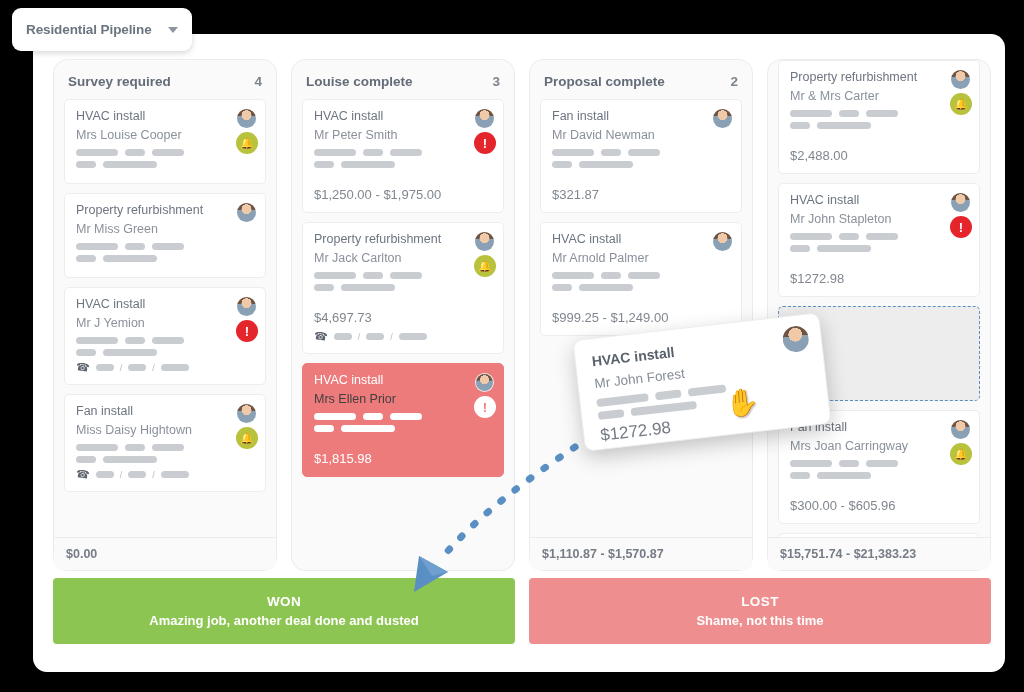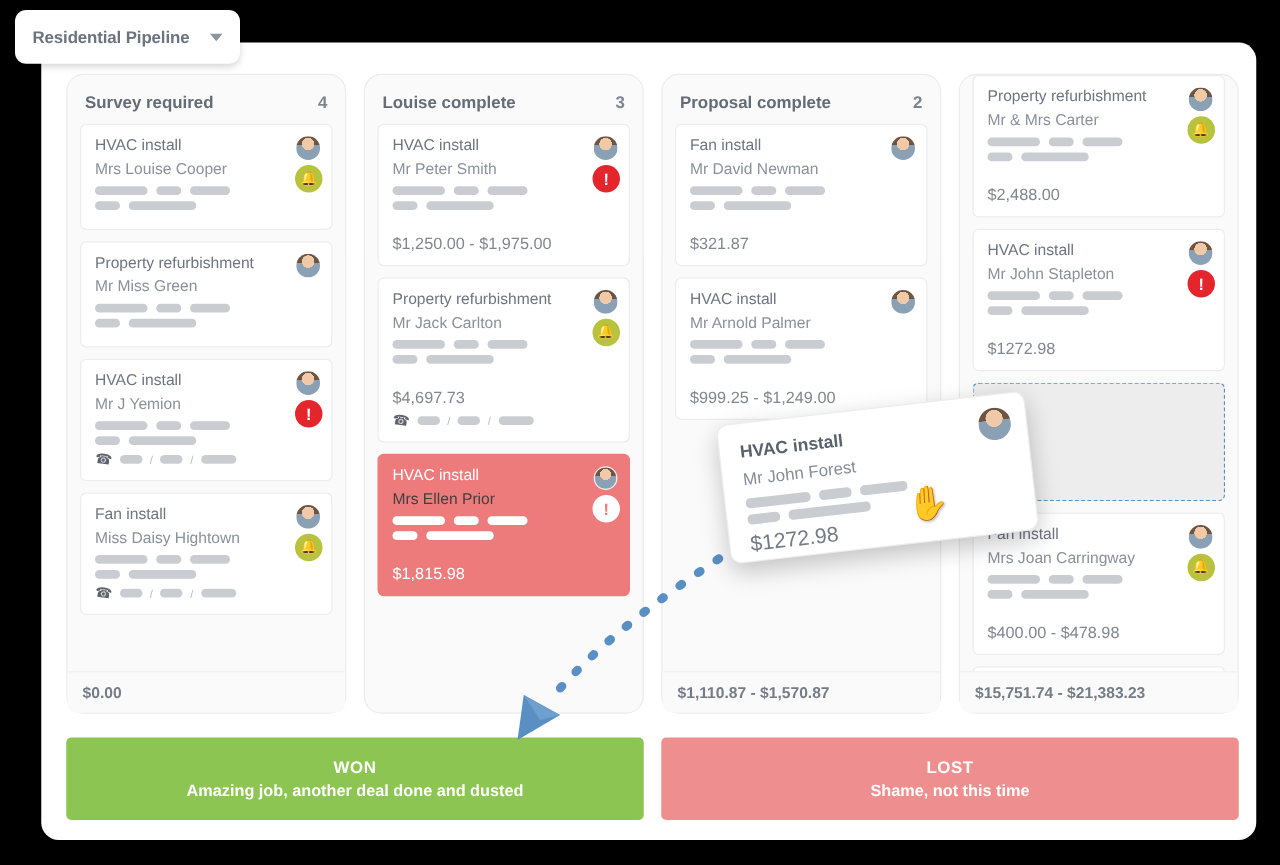--- a/index.html
+++ b/index.html
@@ -165,21 +165,21 @@
     color: #3b3b3b;
     text-shadow: 0 0 2px #fff, 1px 1px 2px rgba(0,0,0,.35);
     transform: rotate(-4deg);
   }
 
   
   .arrow-svg { position: absolute; left: 0; top: 0; width: 1024px; height: 692px; pointer-events: none; z-index: 25; }
 
   
   .outcomes {
-    position: absolute; left: 20px; bottom: 16px;
+    position: absolute; left: 20px; bottom: 28px;
     display: flex; gap: 14px;
   }
   .outcome {
     width: 462px; height: 66px;
     border-radius: 4px;
     display: flex; flex-direction: column;
     align-items: center; justify-content: center;
     color: #ffffff;
   }
   .outcome.won  { background: #8dc552; }
@@ -452,21 +452,21 @@
               <div class="person">Mrs Joan Carringway</div>
               <div class="redact-row">
                 <span class="bar" style="width:42px"></span>
                 <span class="bar" style="width:20px"></span>
                 <span class="bar" style="width:32px"></span>
               </div>
               <div class="redact-row">
                 <span class="bar" style="width:20px"></span>
                 <span class="bar" style="width:54px"></span>
               </div>
-              <div class="amount">$400.00 - $478.98</div>
+              <div class="amount">$300.00 - $605.96</div>
             </div>
             <div class="card"></div>
           </div>
           <div class="col-foot">$15,751.74 - $21,383.23</div>
         </div>
       </div>
 
     <div class="outcomes" id="outcomes">
         <div class="outcome won">
           <div class="big">WON</div>

